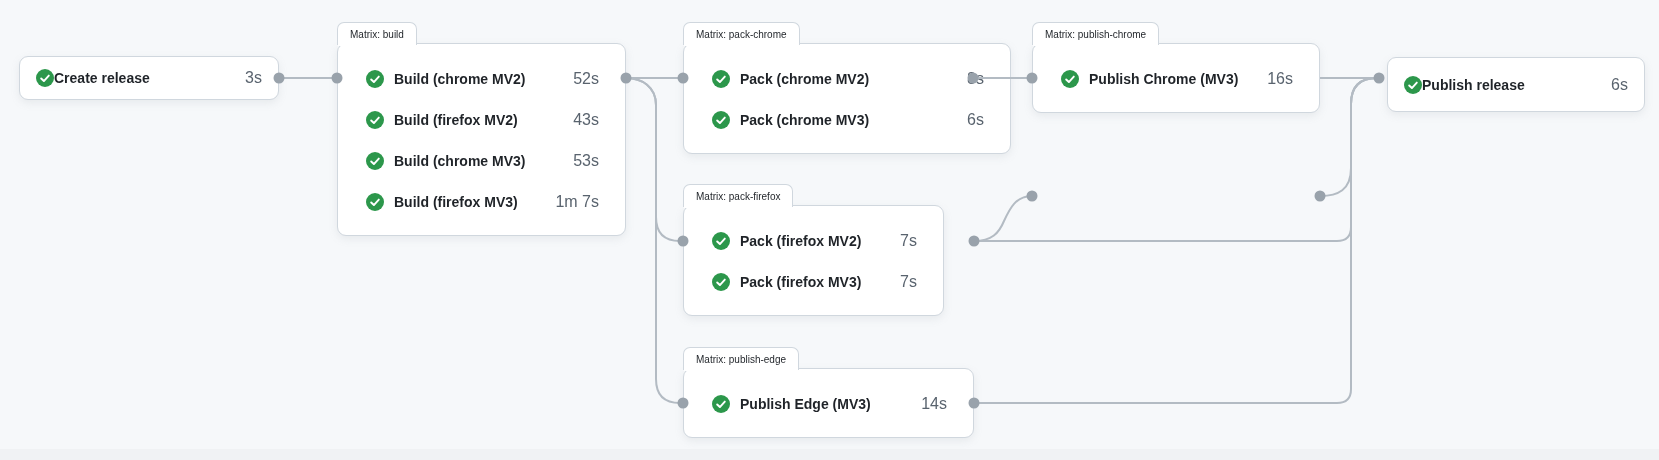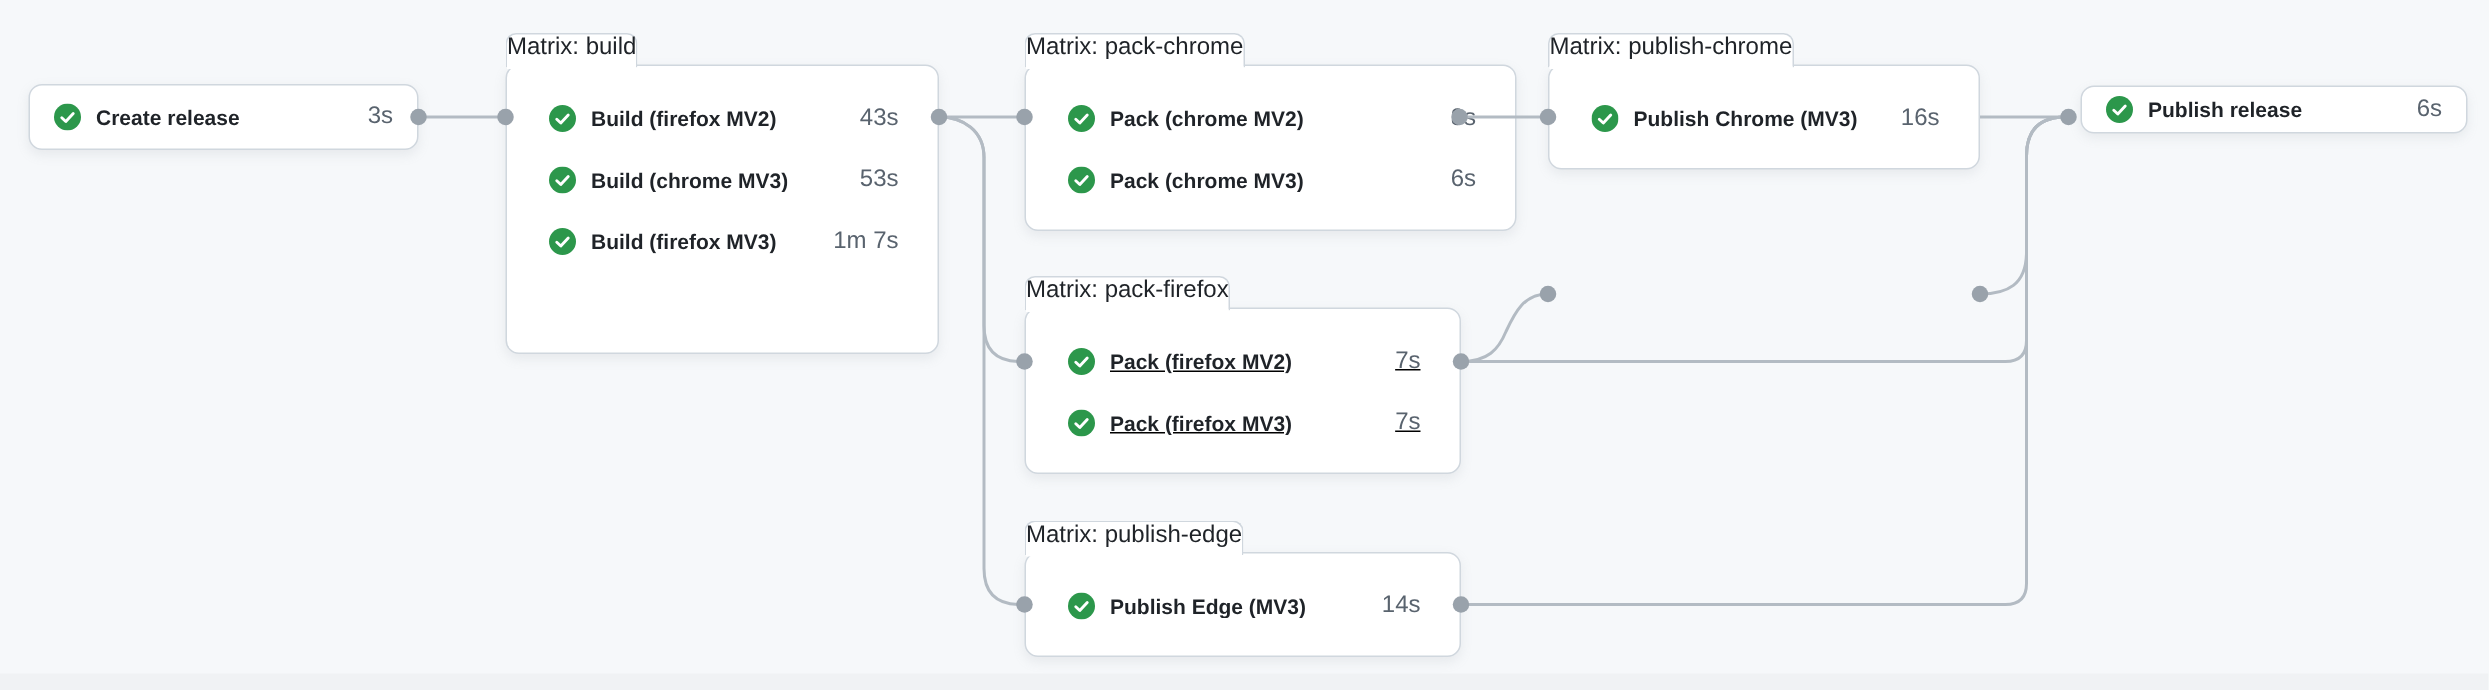--- a/index.html
+++ b/index.html
@@ -6,34 +6,34 @@
   body{font-family:"Liberation Sans","DejaVu Sans",sans-serif;background:var(--bg,#f6f8fa);}
   .canvas{position:relative;width:1659px;height:460px;background:var(--bg,#f6f8fa);overflow:hidden;}
 
   
   svg.edges{position:absolute;left:0;top:0;z-index:3;pointer-events:none;}
   svg.edges path{fill:none;stroke:var(--line,#b3bbc3);stroke-width:2;}
   svg.edges circle{fill:var(--dot,#99a2ab);}
 
   .node,.group{position:absolute;background:#fff;border:1px solid var(--border,#d0d7de);
     border-radius:9px;box-shadow:0 3px 8px rgba(140,149,159,0.14);box-sizing:border-box;z-index:2;}
-  .node{display:flex;align-items:center;gap:10px;padding:0 16px;}
+  .node{display:flex;align-items:center;padding:0 16px;}
 
   .g-node-create{left:19px;top:56px;width:260px;height:44px;}
-  .g-node-publish{left:1387px;top:57px;width:258px;height:32px;}
+  .g-node-publish{left:1387px;top:57px;width:258px;height:55px;}
   .g-build{left:337px;top:43px;width:289px;height:193px;}
   .g-pack-chrome{left:683px;top:43px;width:328px;height:111px;}
-  .g-pack-firefox{left:683px;top:205px;width:291px;height:111px;text-decoration:underline;}
+  .g-pack-firefox{left:683px;top:205px;width:261px;height:111px;}
   .g-publish-chrome{left:1032px;top:43px;width:288px;height:70px;}
   .g-publish-firefox{left:1032px;top:161px;width:288px;height:70px;}
   .g-publish-edge{left:683px;top:368px;width:291px;height:70px;}
 
-  .tab{position:absolute;top:-22px;left:-1px;height:22px;padding:0 0;background:#fff;
+  .tab{position:absolute;top:-22px;left:-1px;height:22px;padding:0 12px;background:#fff;
     border:1px solid var(--border,#d0d7de);border-bottom:none;border-radius:7px 7px 0 0;
-    display:flex;align-items:flex-start;font-size:16px;color:var(--text,#1f2328);white-space:nowrap;z-index:2;}
+    display:flex;align-items:center;font-size:10px;color:var(--text,#1f2328);white-space:nowrap;z-index:2;}
   .tab::after{content:"";position:absolute;left:0;right:0;bottom:-1px;height:2px;background:#fff;}
 
   .rows{padding:14px 0 13px;}
   .job-row{height:41px;display:flex;align-items:center;gap:10px;padding:0 26px 0 28px;}
   .job-label{font-size:14px;font-weight:600;color:var(--text,#1f2328);white-space:nowrap;
     overflow:hidden;text-overflow:ellipsis;}
   .job-duration{margin-left:auto;font-size:16px;color:var(--muted,#59636e);white-space:nowrap;padding-left:10px;}
   .check{display:inline-flex;width:18px;height:18px;flex:0 0 18px;}
   .check svg{width:18px;height:18px;display:block;}
   .check circle{fill:var(--success,#2c974b);}
@@ -81,20 +81,30 @@
     </span>
     <span class="job-label">Create release</span>
     <span class="job-duration">3s</span>
   </div>
 
   <div class="group g-build">
     <div class="tab">
         <span>Matrix: build</span>
       </div>
     <div class="rows">
+  <div class="job-row">
+    <span class="check">
+      <svg viewBox="0 0 16 16">
+              <circle cx="8" cy="8" r="8"></circle>
+              <path d="M4.6 8.4 L7 10.7 L11.4 5.9" stroke="#fff" stroke-width="1.7" fill="none" stroke-linecap="round" stroke-linejoin="round"></path>
+            </svg>
+    </span>
+    <span class="job-label">Build (chrome MV2)</span>
+    <span class="job-duration">52s</span>
+  </div>
 
   <div class="job-row">
     <span class="check">
       <svg viewBox="0 0 16 16">
               <circle cx="8" cy="8" r="8"></circle>
               <path d="M4.6 8.4 L7 10.7 L11.4 5.9" stroke="#fff" stroke-width="1.7" fill="none" stroke-linecap="round" stroke-linejoin="round"></path>
             </svg>
     </span>
     <span class="job-label">Build (firefox MV2)</span>
     <span class="job-duration">43s</span>

